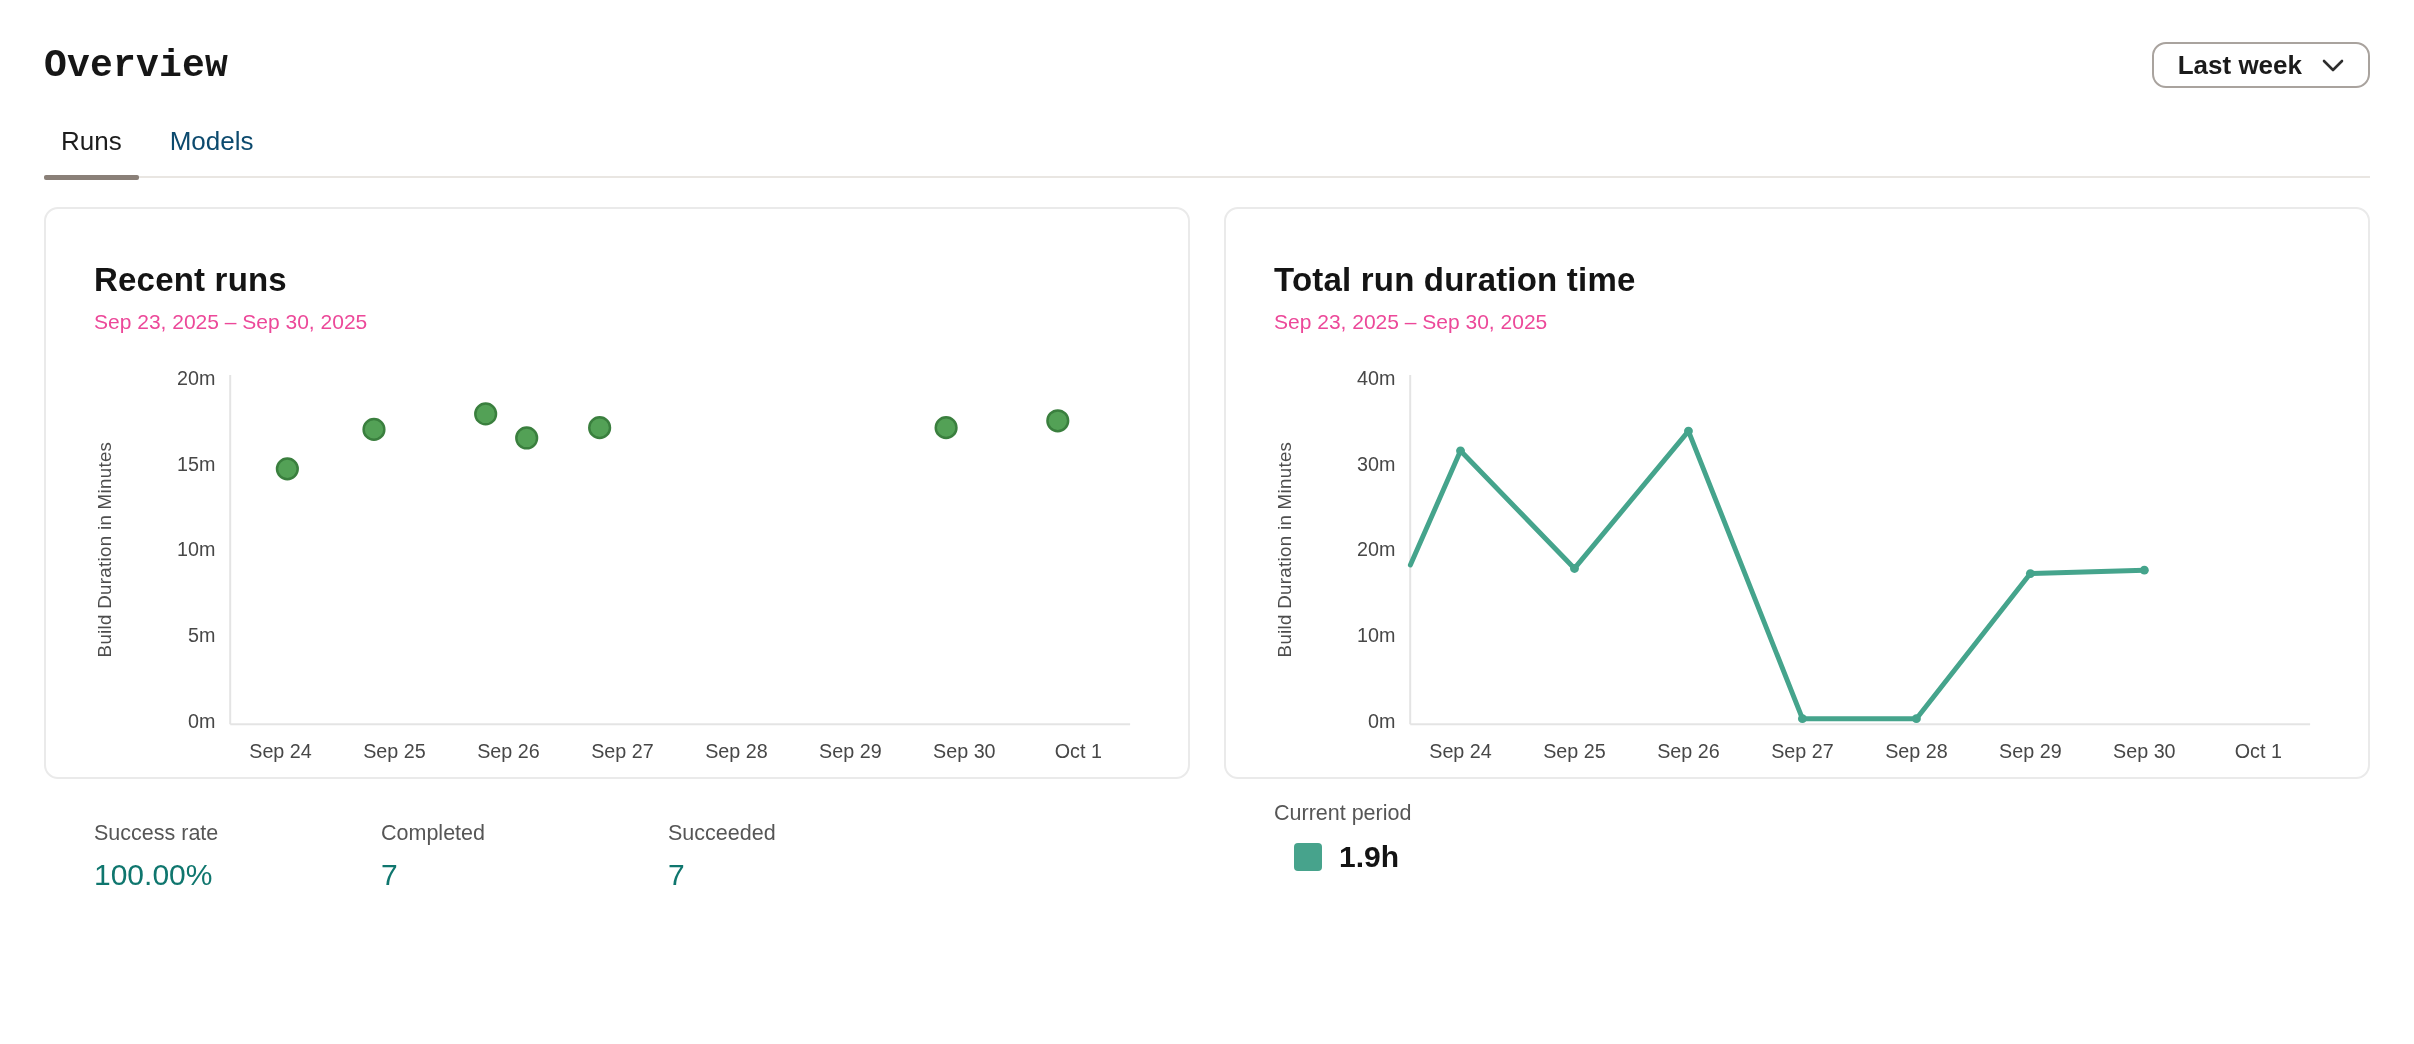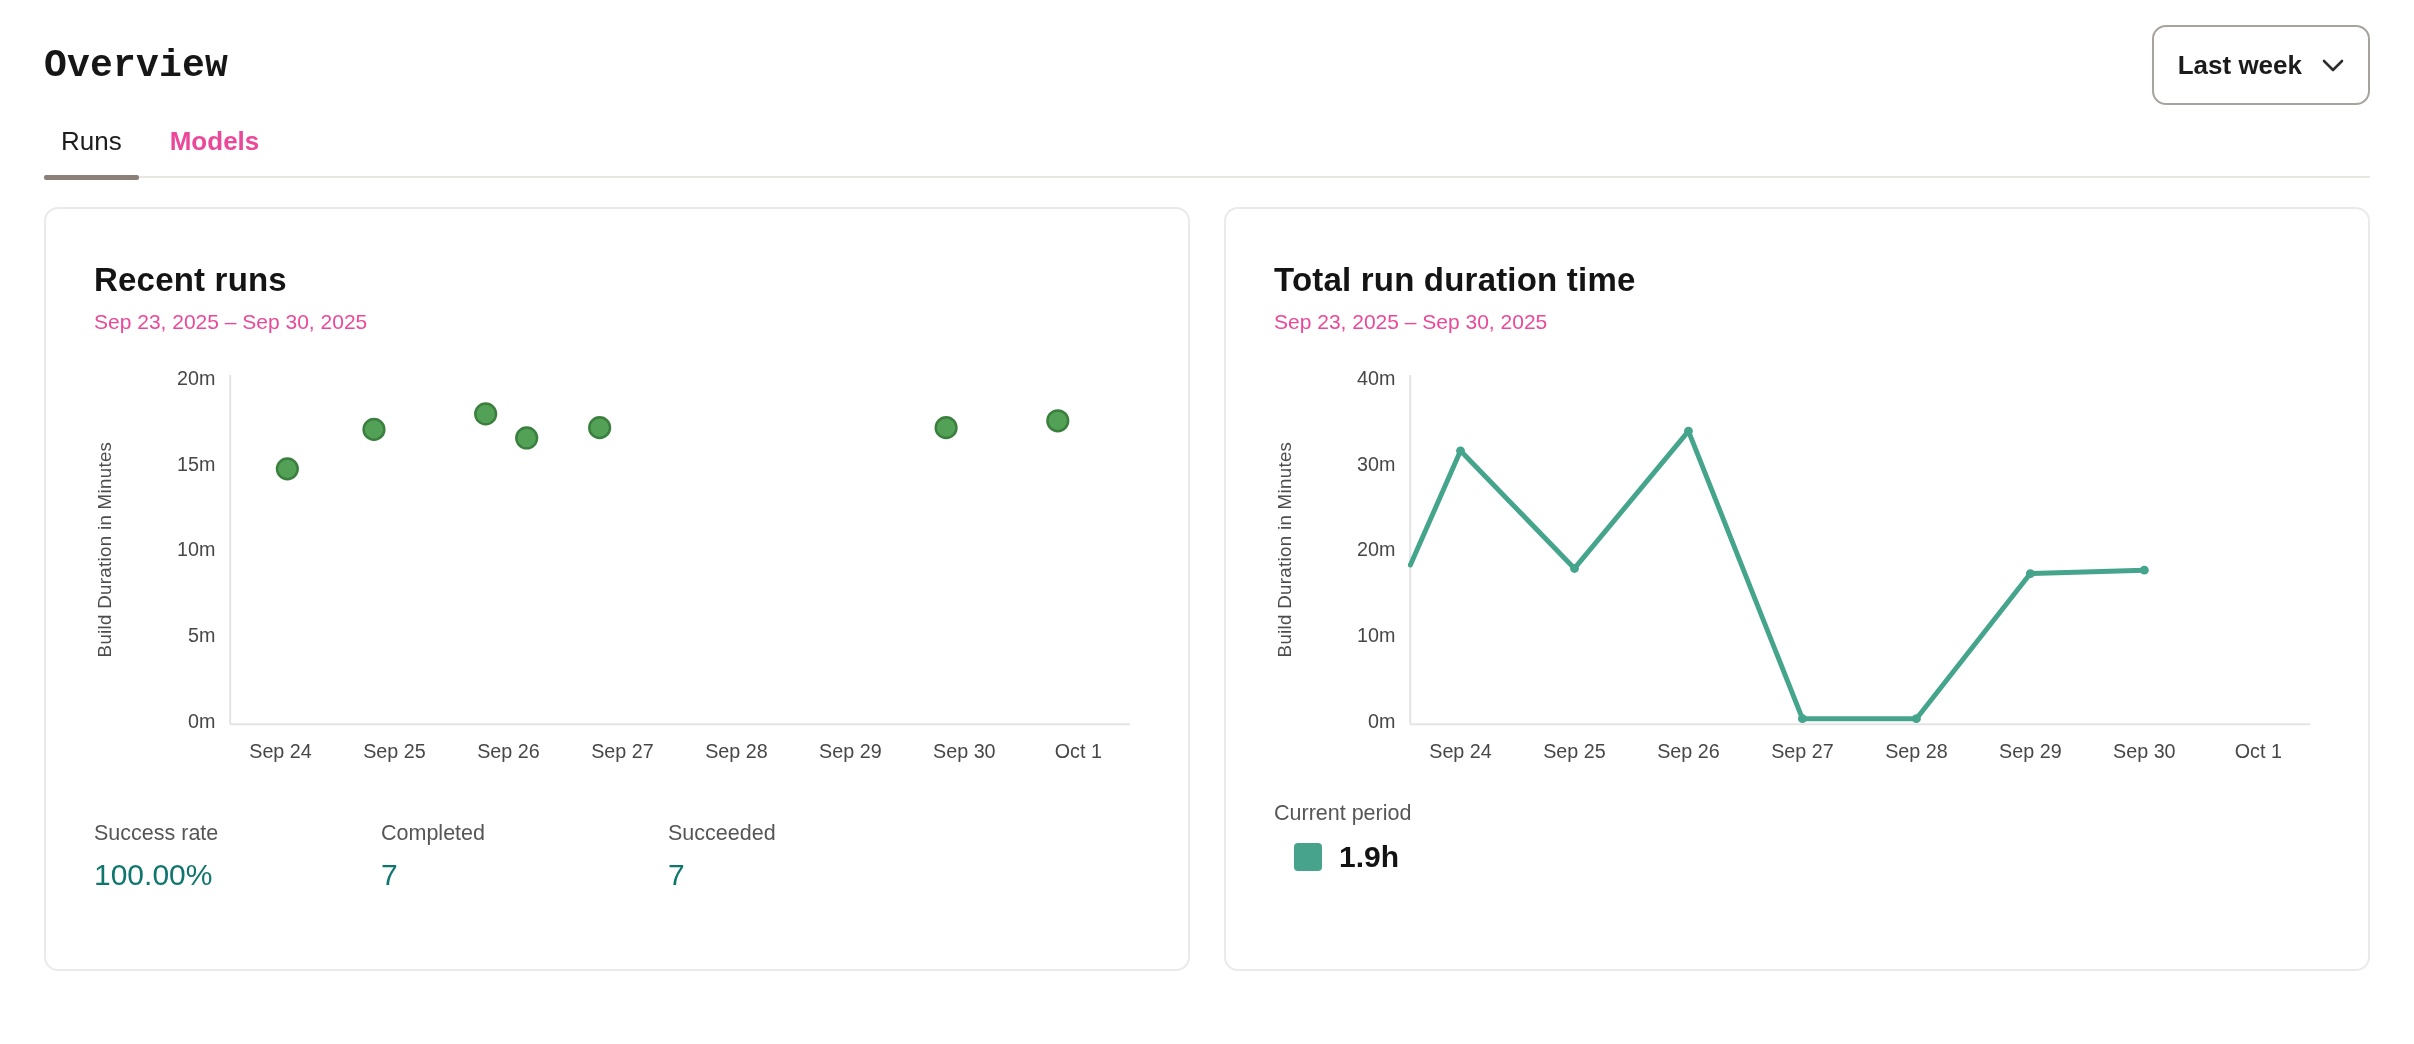--- a/index.html
+++ b/index.html
@@ -6,41 +6,41 @@
   html, body { width: 2414px; height: 1044px; background: #ffffff; overflow: hidden; }
   body { font-family: "Liberation Sans", sans-serif; color: #1b1b1b; }
 
   .page { padding: 0 44px; }
 
   
   .header { display: flex; align-items: center; justify-content: space-between; margin-top: 34px; height: 62px; }
   .page-title { font-size: 38px; font-weight: 700; letter-spacing: 0.2px; color: #161616; font-family: Liberation Mono, monospace; }
   .dropdown {
     display: flex; align-items: center; gap: 20px;
-    height: 80px; padding: 0 24px;
+    height: 46px; padding: 0 24px;
     background: #fff; border: 2px solid #a9a39e; border-radius: 14px;
     font-family: "Liberation Sans", sans-serif;
     font-size: 26px; font-weight: 600; color: #1b1b1b; cursor: pointer;
   }
   .dropdown svg { display: block; }
 
   
   .tabs { display: flex; margin-top: 30px; border-bottom: 2px solid #e9e6e2; }
   .tab { position: relative; padding: 0 17px 19px; margin-right: 14px; font-size: 26px; cursor: pointer; }
   .tab.active { color: #1c1c1c; font-weight: 500; }
-  .tab.inactive { color: #ec4899; font-weight: 700; }
+  .tab.inactive { color: #0c4a6e; font-weight: 400; }
   .tab.active::after {
     content: ""; position: absolute; left: 0; right: 0; bottom: -3.5px;
     height: 5px; background: #8a8078; border-radius: 2px;
   }
 
   
   .cards { display: flex; gap: 34px; margin-top: 29px; }
   .card {
-    flex: 1 1 0; height: 764px;
+    flex: 1 1 0; height: 572px;
     background: #fff; border: 2px solid #eaeaea; border-radius: 14px;
     padding: 52px 48px 0 48px;
   }
   .card-title { font-size: 33px; font-weight: 600; color: #141414; letter-spacing: 0.2px; }
   .card-subtitle { margin-top: 11px; font-size: 21px; color: #ec4899; }
 
   .chart { display: block; width: 100%; height: auto; margin-top: 34px; }
   svg text { font-family: "Liberation Sans", sans-serif; }
   svg .tick { font-size: 20px; fill: #474747; }
   svg .axis-title { font-size: 19px; fill: #4d4d4d; font-weight: 500; letter-spacing: 0.3px; }

